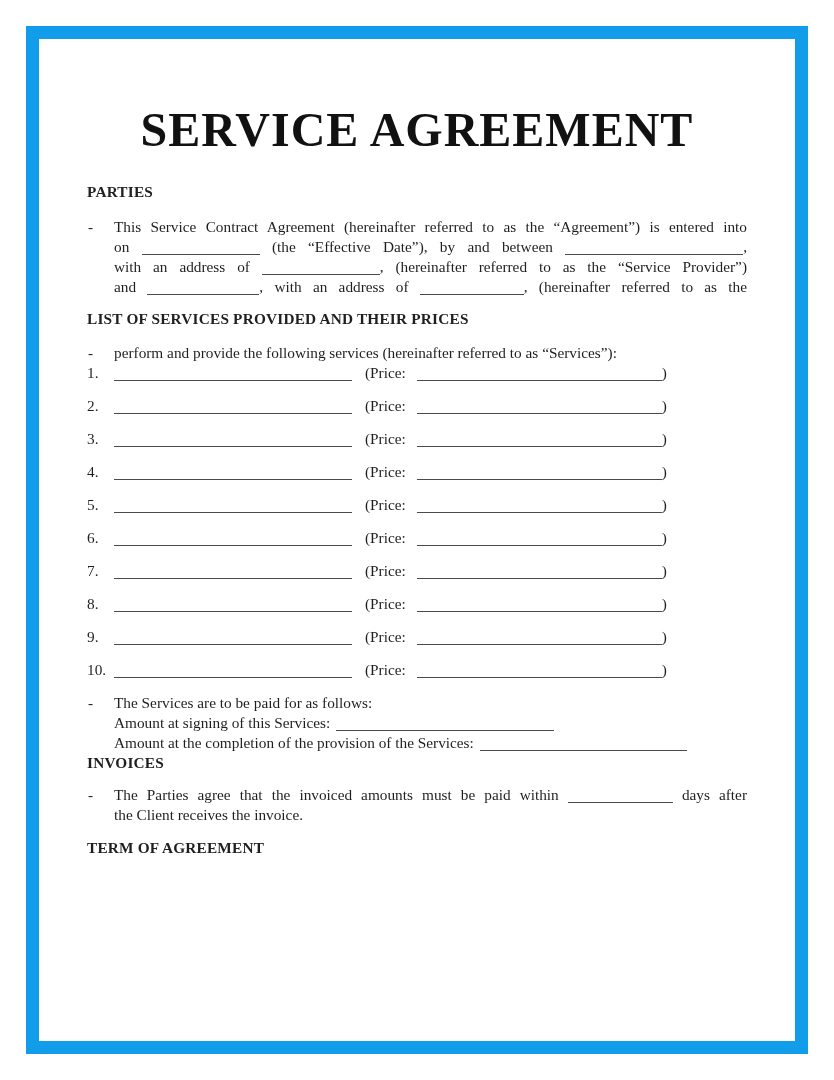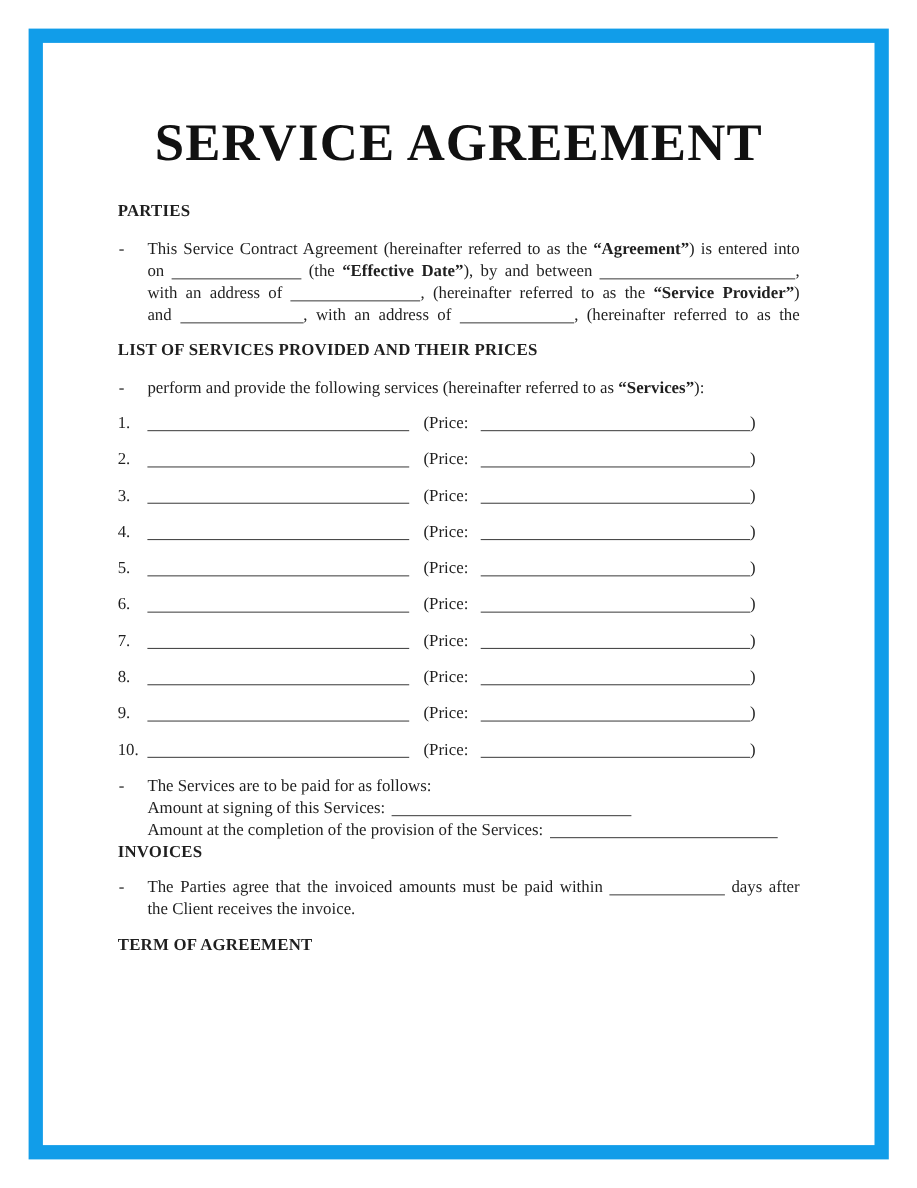--- a/index.html
+++ b/index.html
@@ -1,32 +1,32 @@
 <!DOCTYPE html>
 <html><head>
 <meta charset="utf-8">
 <style>
   html,body{margin:0;padding:0;width:834px;height:1080px;background:#ffffff;overflow:hidden;}
   body{position:relative;font-family:"Liberation Serif","DejaVu Serif",serif;color:#1f1f1f;}
   .frame{position:absolute;left:26px;top:26px;right:26px;bottom:26px;border:13px solid #119de9;background:#fff;box-sizing:border-box;}
-  .page{position:absolute;left:39px;top:39px;right:39px;bottom:39px;padding:0 68px;font-size:15.3px;line-height:20px;overflow:hidden;}
+  .page{position:absolute;left:39px;top:39px;right:39px;bottom:39px;padding:0 48px;font-size:15.3px;line-height:20px;overflow:hidden;}
   .title{margin:64px 0 0;font-size:48px;line-height:53px;font-weight:bold;text-align:center;letter-spacing:1px;color:#111;}
   .h{font-weight:bold;text-underline-offset:2px;letter-spacing:.2px;}
   #h-parties{margin-top:26px;}
   #p-parties{margin-top:15px;}
   #h-services{margin-top:12px;}
   #p-intro{margin-top:14px;}
-  #rows{margin-top:12px;}
+  #rows{}
   #h-invoices{margin-top:0;}
   #p-invoices{margin-top:12px;}
   #h-term{margin-top:13px;}
   .bullet-para{position:relative;padding-left:27px;}
   .dash{position:absolute;left:1px;top:0;}
   .jline{text-align:justify;text-align-last:justify;}
-  .b{font-weight:bold;}
+  .b{font-weight:normal;}
   .blank{display:inline-block;border-bottom:1px solid #4a4a4a;height:14px;vertical-align:-3px;}
   .w118{width:118px}.w178{width:178px}.w112{width:112px}.w104{width:104px}
   .w218{width:218px}.w207{width:207px}.w105{width:105px}
   .srow{margin-bottom:13px;white-space:nowrap;}
   .srow .num{display:inline-block;width:27px;}
   .sname-blank{width:238px;}
   .price-label{margin-left:13px;margin-right:11px;}
   .sprice-blank{width:245px;}
   .pay-line .blank{margin-left:6px;}
 </style>

